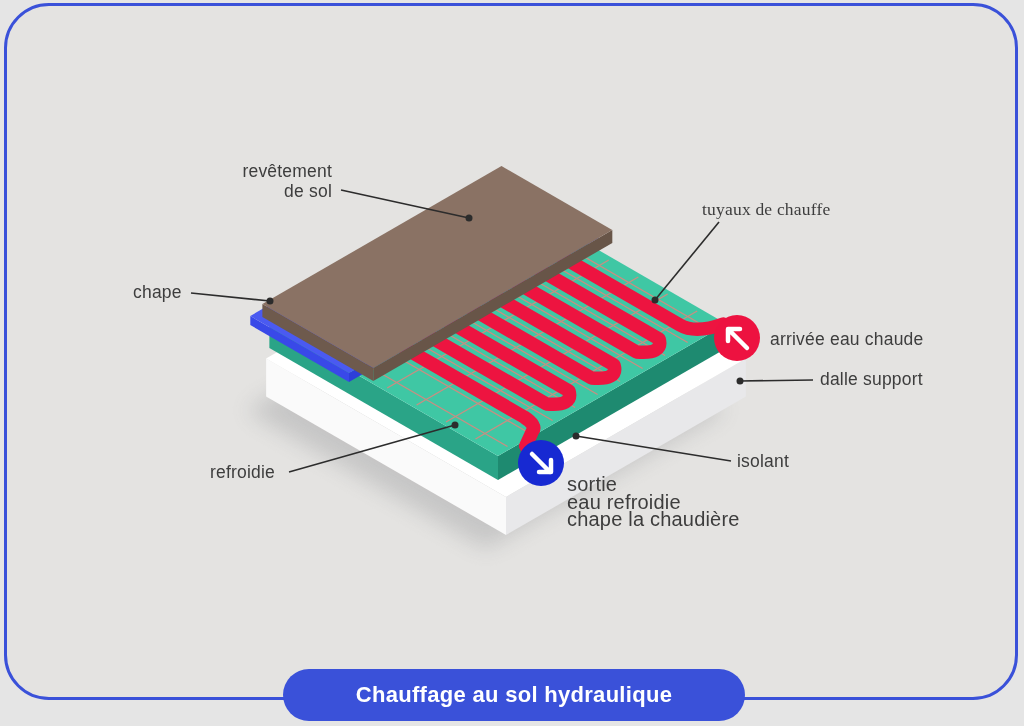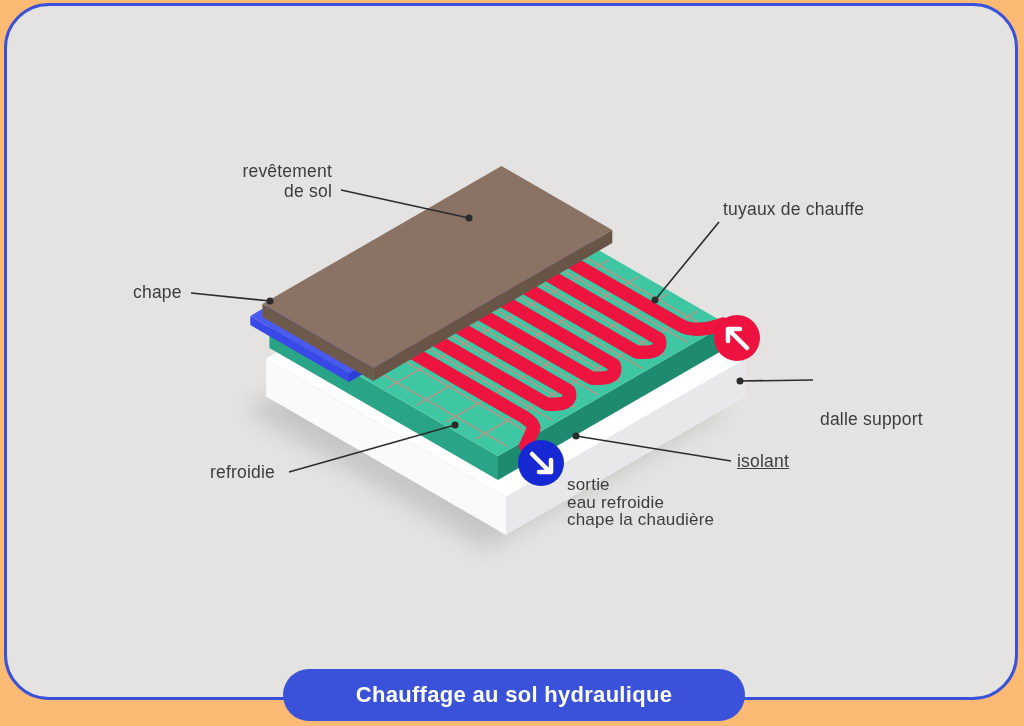--- a/index.html
+++ b/index.html
@@ -1,30 +1,30 @@
 <!DOCTYPE html>
 <html style="--accent: #3a51d9; --card-bg: #e4e3e1; --label: #3d3d3d;"><head>
 <meta charset="utf-8">
 <style>
   html,body{margin:0;padding:0;background:#ffffff;}
-  .stage{position:relative;width:1024px;height:726px;background:#fdba74;overflow:hidden;
+  .stage{position:relative;width:1024px;height:726px;background:#e5e5e5;overflow:hidden;
          font-family:"Liberation Sans",sans-serif;}
   .card{position:absolute;left:4px;top:3px;width:1014px;height:697px;box-sizing:border-box;
         border:3px solid var(--accent,#3a51d9);border-radius:45px;background:var(--card-bg,#e4e3e1);z-index:1;}
   #scene{position:absolute;left:0;top:0;z-index:2;}
   .lbl{position:absolute;z-index:3;font-size:17.5px;color:var(--label,#3d3d3d);
        white-space:nowrap;letter-spacing:.2px;}
   #lbl-revetement{right:692px;top:161px;text-align:right;line-height:20px;}
   #lbl-chape{left:133px;top:282px;text-align:right;}
-  #lbl-tuyaux{left:723px;top:199px;}
+  #lbl-tuyaux{left:702px;top:199px;font-family:Liberation Serif, serif;}
   #lbl-arrivee{left:770px;top:329px;}
-  #lbl-dalle{left:820px;top:369px;margin-top:40px;}
-  #lbl-isolant{left:737px;top:451px;text-decoration:underline;}
+  #lbl-dalle{left:820px;top:369px;}
+  #lbl-isolant{left:737px;top:451px;}
   #lbl-fixations{left:210px;top:462px;}
-  #lbl-sortie{left:567px;top:476px;line-height:17.5px;font-size:17px;}
+  #lbl-sortie{left:567px;top:476px;line-height:17.5px;font-size:20px;}
   .banner{position:absolute;left:283px;top:669px;width:462px;height:52px;z-index:4;
           background:var(--accent,#3a51d9);border-radius:26px;display:flex;align-items:center;
           justify-content:center;color:#ffffff;font-weight:700;font-size:22px;letter-spacing:.3px;}
 </style>
 </head>
 <body>
 
 <div class="stage">
 
   <div class="card"></div>
@@ -99,20 +99,21 @@
         <circle cx="455" cy="425" r="3.5" fill="#2c2c2c" stroke="none"></circle>
       </g>
     </svg>
 
   <div class="lbl" id="lbl-revetement">
     <span>revêtement</span><br>
     <span>de sol</span>
   </div>
   <div class="lbl" id="lbl-chape">chape</div>
   <div class="lbl" id="lbl-tuyaux">tuyaux de chauffe</div>
+  <div class="lbl" id="lbl-arrivee">arrivée eau chaude</div>
   <div class="lbl" id="lbl-dalle">dalle support</div>
   <div class="lbl" id="lbl-isolant">isolant</div>
   <div class="lbl" id="lbl-fixations">refroidie</div>
   <div class="lbl" id="lbl-sortie">
     <span>sortie</span><br>
     <span>eau refroidie</span><br>
     <span>chape la chaudière</span>
   </div>
 
   <div class="banner">Chauffage au sol hydraulique</div>

